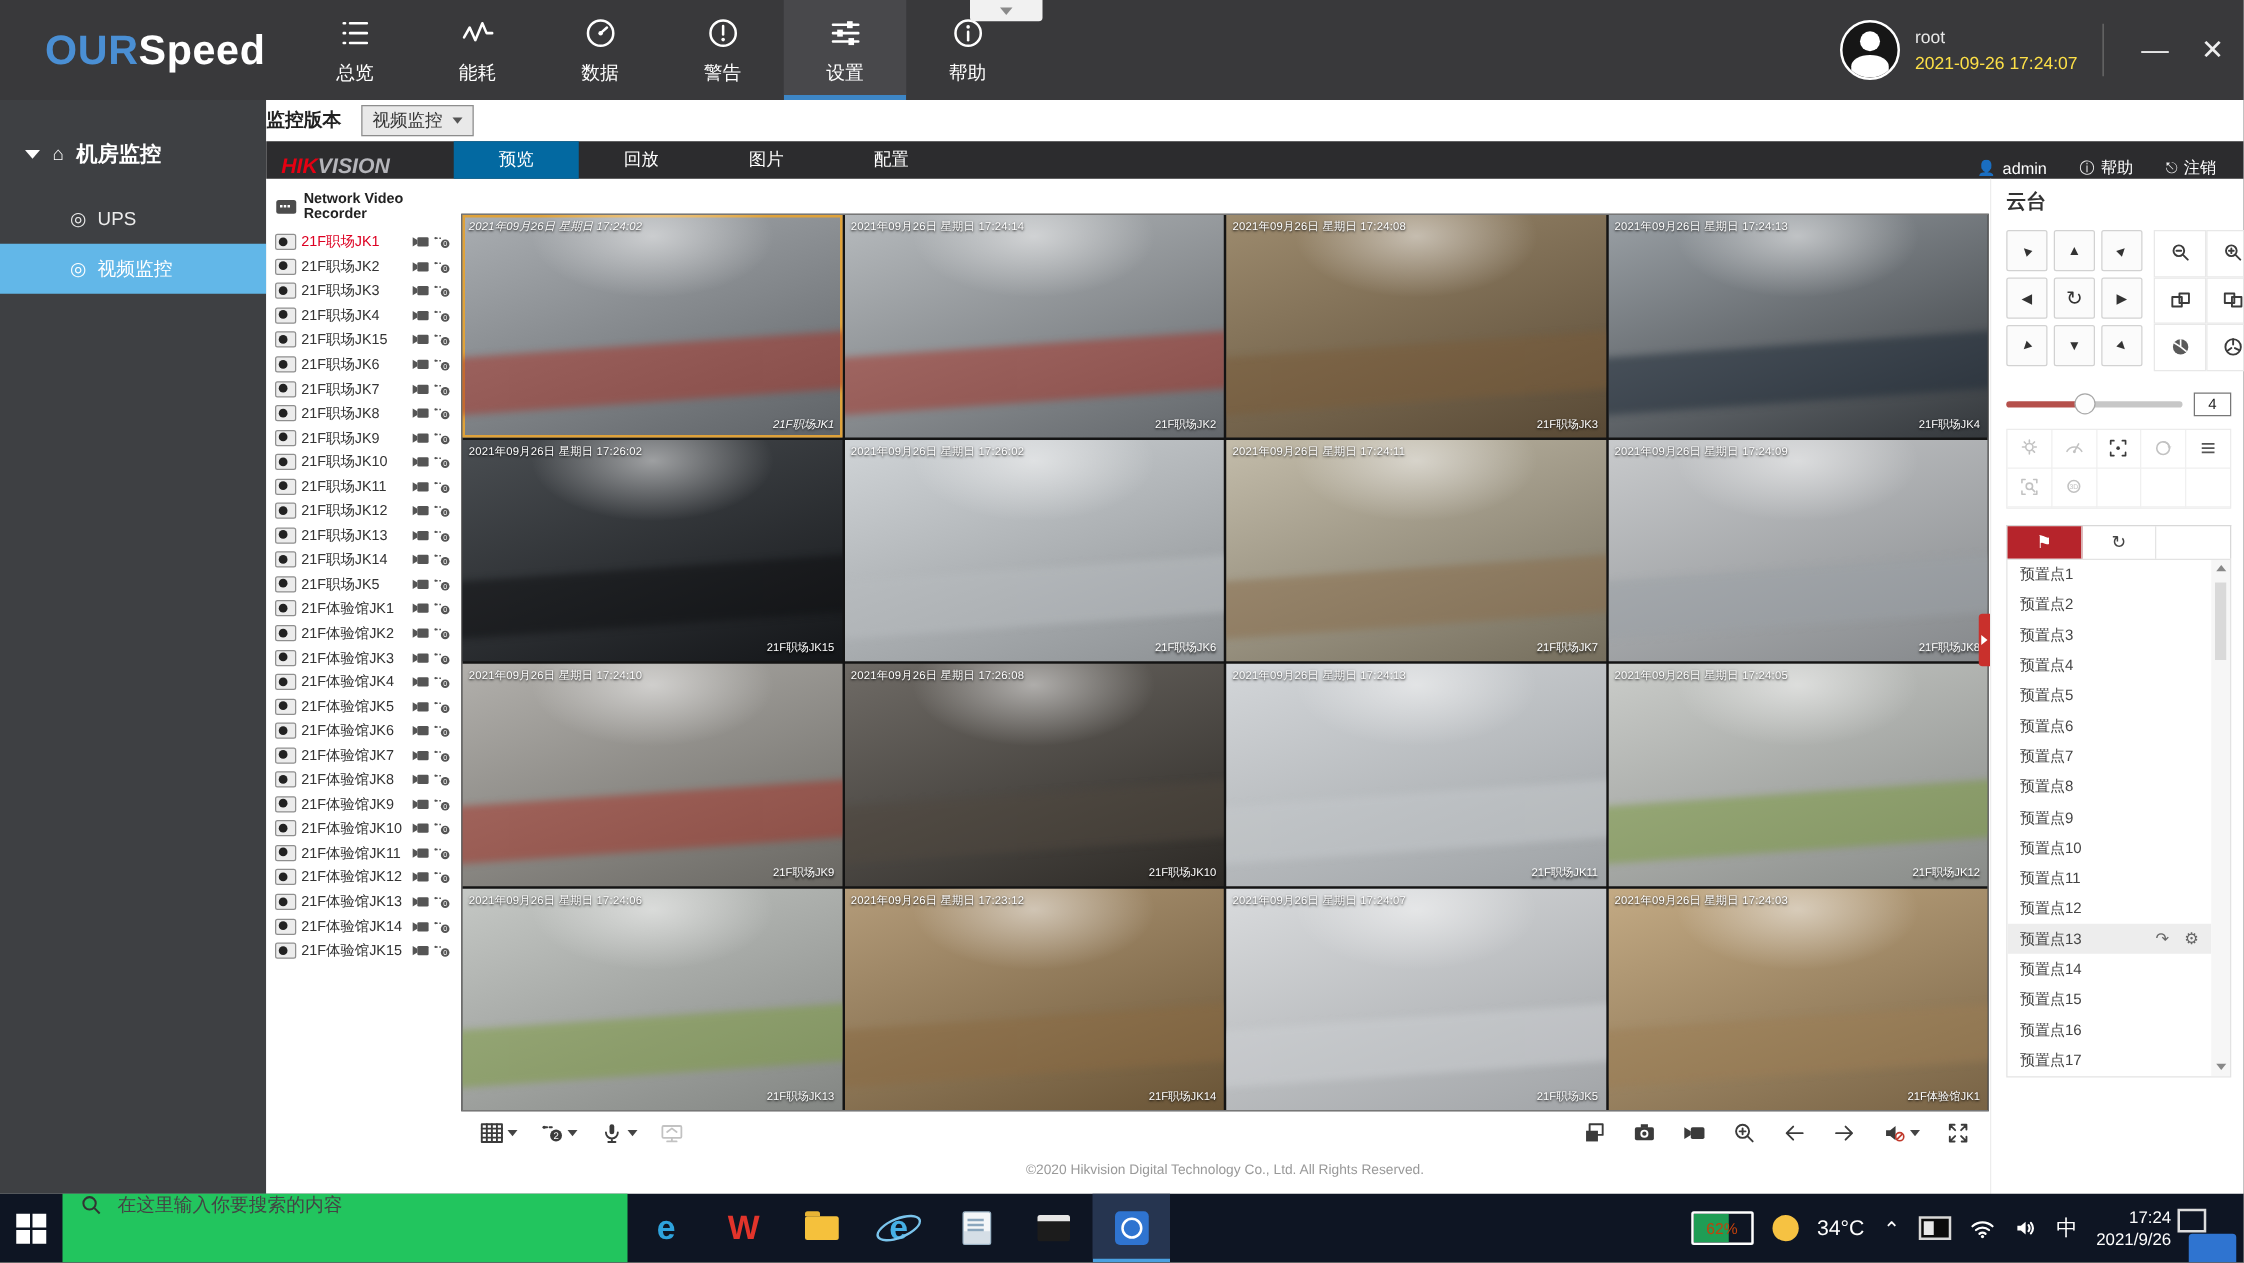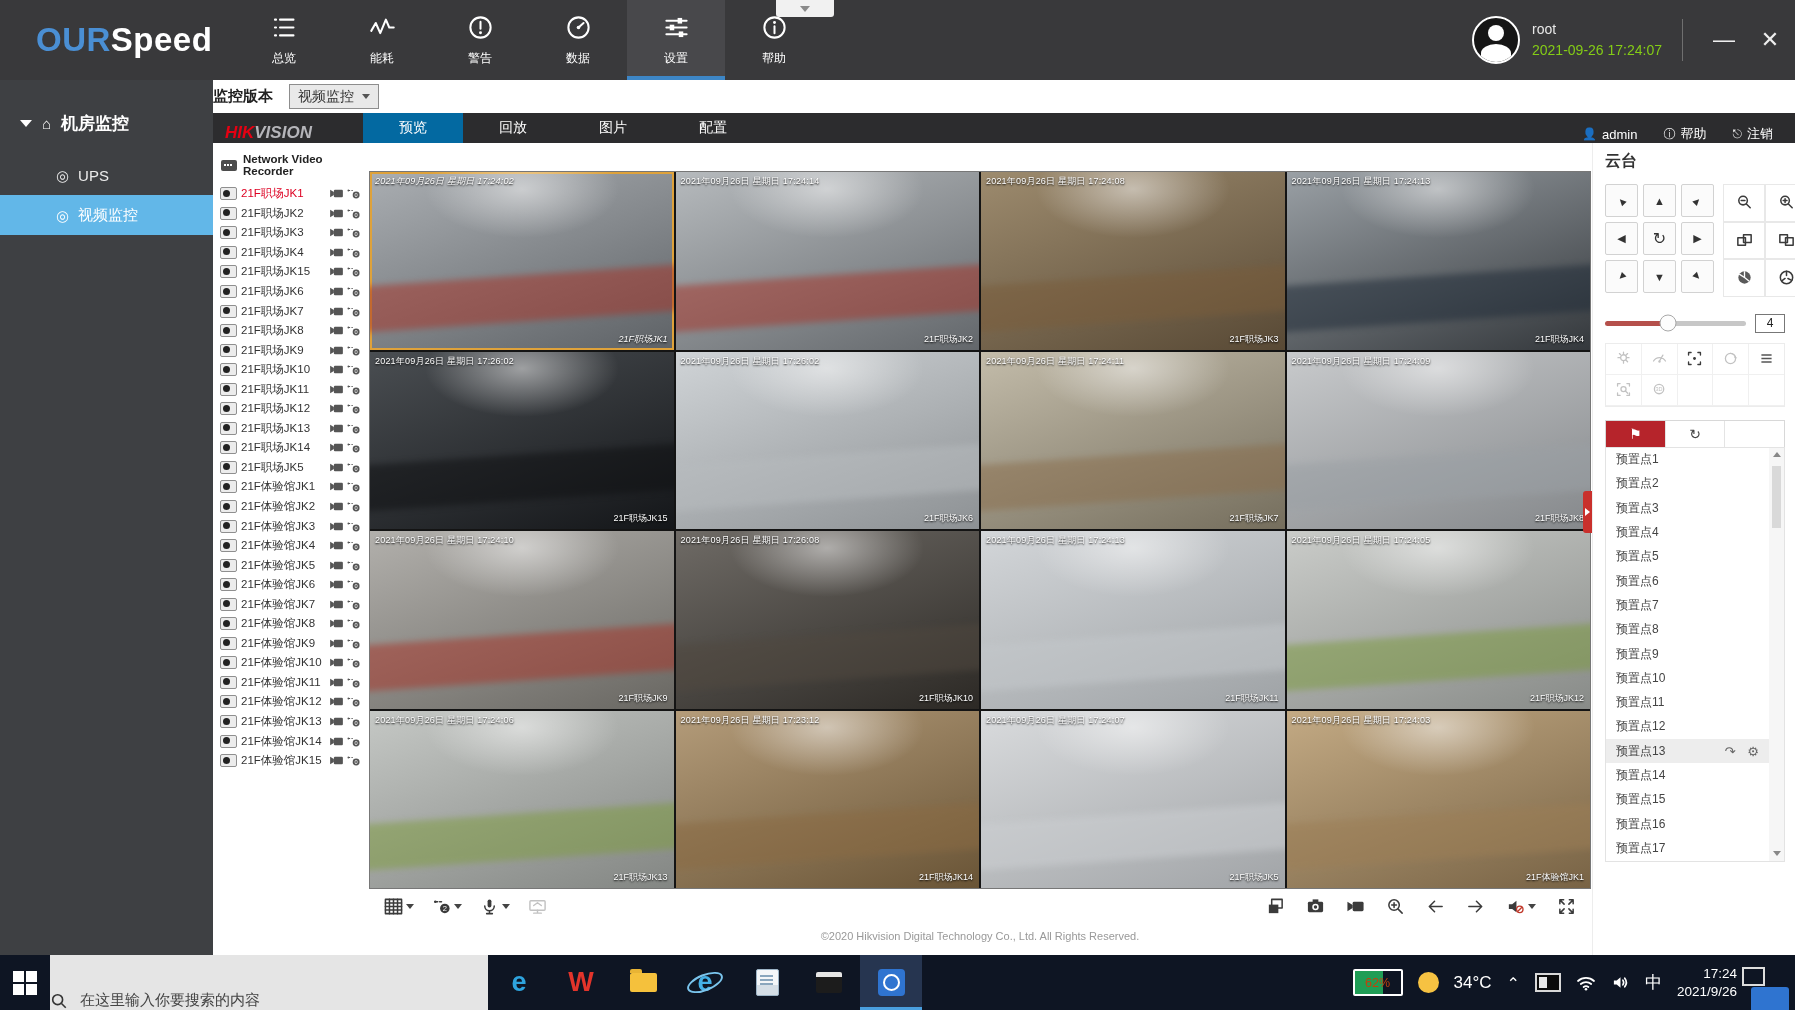--- a/index.html
+++ b/index.html
@@ -6,29 +6,29 @@
   #screen{position:relative;width:1795px;height:1010px;overflow:hidden;background:#fff;
     font-family:"Liberation Sans","DejaVu Sans",sans-serif;-webkit-font-smoothing:antialiased}
   
   .topbar{position:absolute;top:0;left:0;right:0;height:80px;background:#39393b;display:flex;align-items:center}
   .logo{width:213px;padding-left:36px;font-size:33px;font-weight:bold;letter-spacing:.5px;box-sizing:border-box}
   .logo .our{color:#4a8fd4}.logo .speed{color:#fff}
   .nav{display:flex;height:100%;margin-left:22px}
   .nav-item{width:98px;display:flex;flex-direction:column;align-items:center;justify-content:center;gap:9px;color:#fff;cursor:pointer}
   .nav-item.active{background:#48484b;box-shadow:inset 0 -4px 0 #3d86c6}
   .nav-ic svg{width:27px;height:27px;display:block}
-  .nav-label{font-size:12px}
+  .nav-label{font-size:15px}
   .top-chevron{position:absolute;top:0;left:776px;width:58px;height:17px;background:#f1f1f1;border-radius:0 0 3px 3px;display:flex;align-items:center;justify-content:center}
   .chev-dn{width:0;height:0;border-left:5px solid transparent;border-right:5px solid transparent;border-top:6px solid #8a8a8a}
   .user-block{margin-left:auto;display:flex;align-items:center}
   .avatar{width:44px;height:44px;border-radius:50%;background:#161616;border:2px solid #fff;position:relative;overflow:hidden}
   .avatar::before{content:"";position:absolute;left:50%;top:7px;transform:translateX(-50%);width:16px;height:16px;border-radius:50%;background:#fff}
   .avatar::after{content:"";position:absolute;left:50%;top:26px;transform:translateX(-50%);width:30px;height:18px;border-radius:50% 50% 0 0;background:#fff}
   .user-meta{margin-left:12px;color:#e8e8e8;font-size:14px;line-height:1.5}
-  .user-meta .dt{color:#84cc16}
+  .user-meta .dt{color:#fde047}
   .win-divider{width:1px;height:42px;background:#6f6f6f;margin:0 20px}
   .win-btn{width:42px;height:42px;display:flex;align-items:center;justify-content:center;color:#efefef;font-size:22px;cursor:pointer;margin-right:4px}
   
   .sidebar{position:absolute;top:80px;left:0;width:213px;bottom:55px;background:#3e4043;color:#fff}
   .side-group{display:flex;align-items:center;gap:10px;padding:32px 0 20px 20px;font-size:17px;font-weight:bold}
   .caret-down{width:0;height:0;border-left:6px solid transparent;border-right:6px solid transparent;border-top:7px solid #fff}
   .side-item{display:flex;align-items:center;gap:9px;height:40px;padding-left:56px;font-size:15px;color:#ececec;cursor:pointer}
   .side-item.active{background:#62b7e8;color:#fff}
   .side-ic{font-size:15px;line-height:1}
   
@@ -108,21 +108,21 @@
   .preset-actions span{cursor:pointer}
   .pscroll{position:absolute;top:0;right:0;bottom:0;width:15px;background:#f6f6f6;display:flex;flex-direction:column;align-items:center}
   .ps-up,.ps-dn{height:14px;display:flex;align-items:center;justify-content:center;cursor:pointer}
   .tri-up{width:0;height:0;border-left:4px solid transparent;border-right:4px solid transparent;border-bottom:5px solid #888}
   .tri-dn{width:0;height:0;border-left:4px solid transparent;border-right:4px solid transparent;border-top:5px solid #888}
   .ps-thumb{width:9px;height:62px;background:#d9d9d9;margin-top:4px;cursor:pointer}
   .ps-space{flex:1}
   
   .taskbar{position:absolute;left:0;right:0;bottom:0;height:55px;background:#0e1523;display:flex;align-items:stretch;color:#fff}
   .start{width:50px;display:flex;align-items:center;justify-content:center;cursor:pointer}
-  .tb-search{width:438px;background:#e5e5e5;display:flex;align-items:flex-end;gap:12px;font-size:15px;color:#444;cursor:text}
+  .tb-search{width:438px;background:#22c55e;display:flex;align-items:flex-start;gap:12px;padding-left:14px;font-size:15px;color:#444;cursor:text}
   .tb-apps{display:flex;align-items:stretch}
   .tb-app{width:62px;display:flex;align-items:center;justify-content:center;cursor:pointer;position:relative}
   .tb-app.active{background:#263550;box-shadow:inset 0 -3px 0 #4aa0e0}
   .glyph{font-weight:bold;font-size:27px;line-height:1}
   .shape-folder{width:27px;height:19px;background:#f5c13c;border-radius:2px;position:relative}
   .shape-folder::before{content:"";position:absolute;top:-4px;left:0;width:12px;height:4px;background:#e8b435;border-radius:2px 2px 0 0}
   .ie-ring{position:absolute;width:34px;height:13px;border:2px solid #7ac4ec;border-radius:50%;transform:rotate(-22deg)}
   .shape-notepad{width:21px;height:25px;background:#f4f6f8;border:1px solid #9db4c6;border-radius:2px;box-shadow:inset 0 -14px 0 -4px rgba(120,150,175,.25);position:relative}
   .shape-notepad::after{content:"";position:absolute;left:3px;top:5px;width:13px;height:2px;background:#8aa6bd;box-shadow:0 4px 0 #8aa6bd,0 8px 0 #8aa6bd}
   .shape-terminal{width:26px;height:21px;background:#1c1c1c;border-radius:2px;position:relative}
@@ -171,35 +171,35 @@
             <svg viewBox="0 0 24 24">
               <path class="stw" d="M2 15l4-7 4 9 5-12 3 7h4" stroke-width="2"></path>
             </svg>
           </span>
           <span class="nav-label">能耗</span>
         </div>
         <div class="nav-item">
           <span class="nav-ic">
             <svg viewBox="0 0 24 24">
               <circle cx="12" cy="12" r="9" class="stw" stroke-width="2"></circle>
+              <path class="stw" d="M12 12l4.5-4" stroke-width="2"></path>
+              <circle cx="12" cy="12" r="1.6" fill="#fff"></circle>
+            </svg>
+          </span>
+          <span class="nav-label">数据</span>
+        </div>
+        <div class="nav-item">
+          <span class="nav-ic">
+            <svg viewBox="0 0 24 24">
+              <circle cx="12" cy="12" r="9" class="stw" stroke-width="2"></circle>
               <path class="stw" d="M12 7v6" stroke-width="2.2"></path>
               <circle cx="12" cy="16.6" r="1.3" fill="#fff"></circle>
             </svg>
           </span>
           <span class="nav-label">警告</span>
-        </div>
-        <div class="nav-item">
-          <span class="nav-ic">
-            <svg viewBox="0 0 24 24">
-              <circle cx="12" cy="12" r="9" class="stw" stroke-width="2"></circle>
-              <path class="stw" d="M12 12l4.5-4" stroke-width="2"></path>
-              <circle cx="12" cy="12" r="1.6" fill="#fff"></circle>
-            </svg>
-          </span>
-          <span class="nav-label">数据</span>
         </div>
         <div class="nav-item active">
           <span class="nav-ic">
             <svg viewBox="0 0 24 24">
               <path class="stw" d="M3 6h18M3 12h18M3 18h18" stroke-width="2"></path>
               <rect x="13" y="3.5" width="4" height="5" fill="#fff"></rect>
               <rect x="6" y="9.5" width="4" height="5" fill="#fff"></rect>
               <rect x="14" y="15.5" width="4" height="5" fill="#fff"></rect>
             </svg>
           </span>

